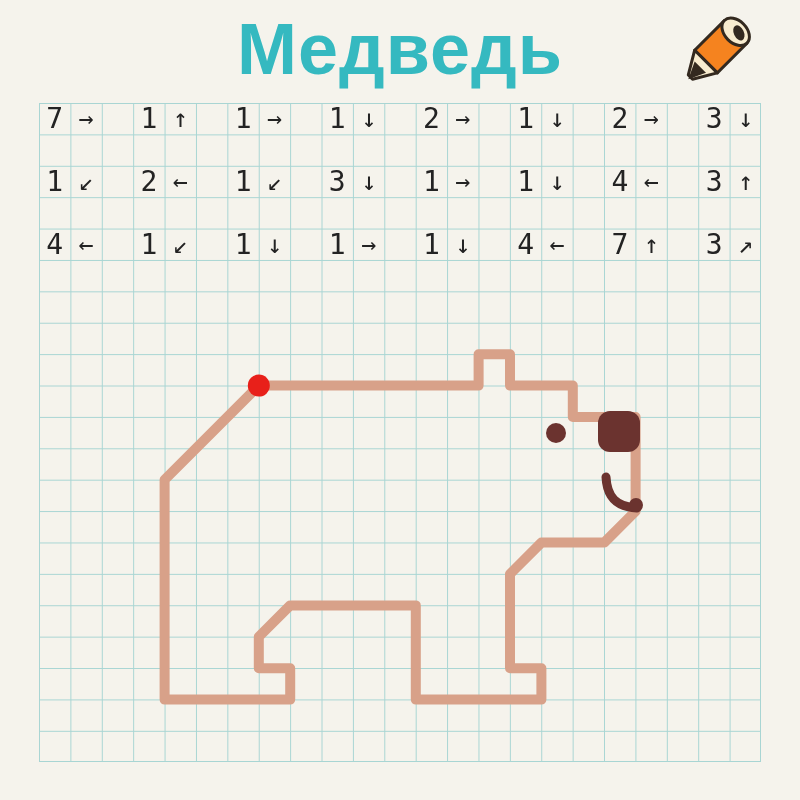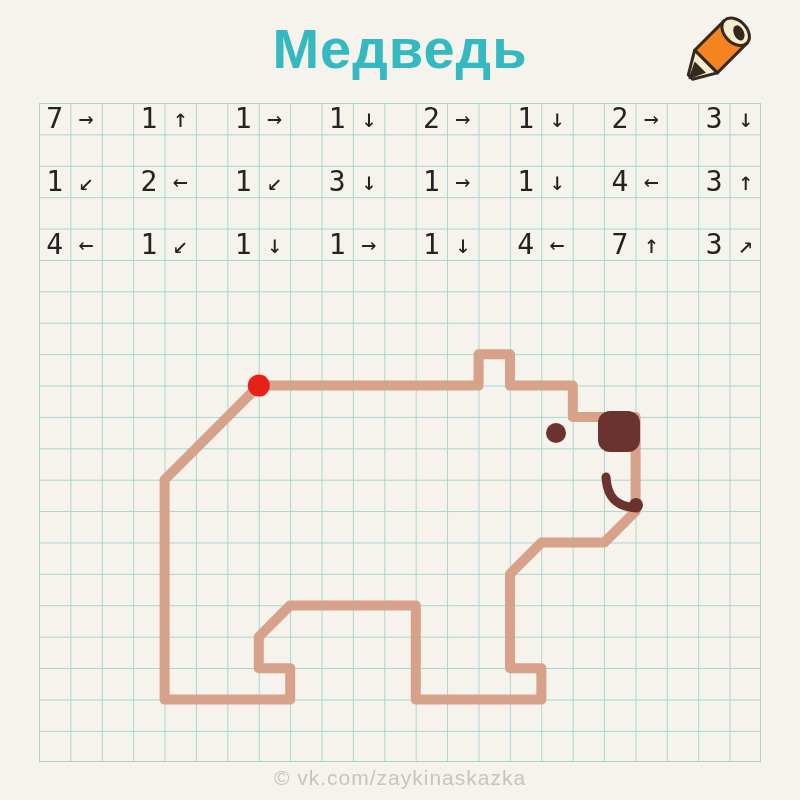--- a/index.html
+++ b/index.html
@@ -16,25 +16,25 @@
     position: absolute;
     inset: 0;
     width: 800px;
     height: 800px;
   }
   .page-title {
     position: absolute;
     left: 0;
     right: 0;
     top: 8px;
-    margin: 8px;
+    margin: 0;
     text-align: center;
     font-family: "Liberation Sans", "DejaVu Sans", sans-serif;
     font-weight: bold;
-    font-size: 56px;
+    font-size: 72px;
     letter-spacing: 1px;
     color: var(--title-color, #35b9c0);
   }
   .pencil {
     position: absolute;
     left: 668px;
     top: 2px;
     width: 100px;
     height: 96px;
   }
@@ -167,15 +167,14 @@
 
   <svg class="bear-layer" width="800" height="800" viewBox="0 0 800 800">
     <polygon class="bear-outline" points="258.8,385.6 478.6,385.6 478.6,354.2 510,354.2 510,385.6 572.8,385.6 572.8,417 635.6,417 635.6,511.2 604.2,542.6 541.4,542.6 510,574 510,668.2 541.4,668.2 541.4,699.6 415.8,699.6 415.8,605.4 290.2,605.4 258.8,636.8 258.8,668.2 290.2,668.2 290.2,699.6 164.6,699.6 164.6,479.8"></polygon>
     <circle class="bear-dark" cx="556" cy="433" r="10"></circle>
     <rect class="bear-dark" x="598" y="411" width="42" height="41" rx="12"></rect>
     <path class="bear-mouth" d="M 606 477 C 607 497 616 507 637 508"></path>
     <circle class="bear-dark" cx="636" cy="505" r="7"></circle>
     <circle class="start-dot" cx="258.8" cy="385.6" r="11"></circle>
   </svg>
 
-  <div class="watermark">© vk.com/zaykinaskazka</div>
 
 </div>
 
 </body></html>

